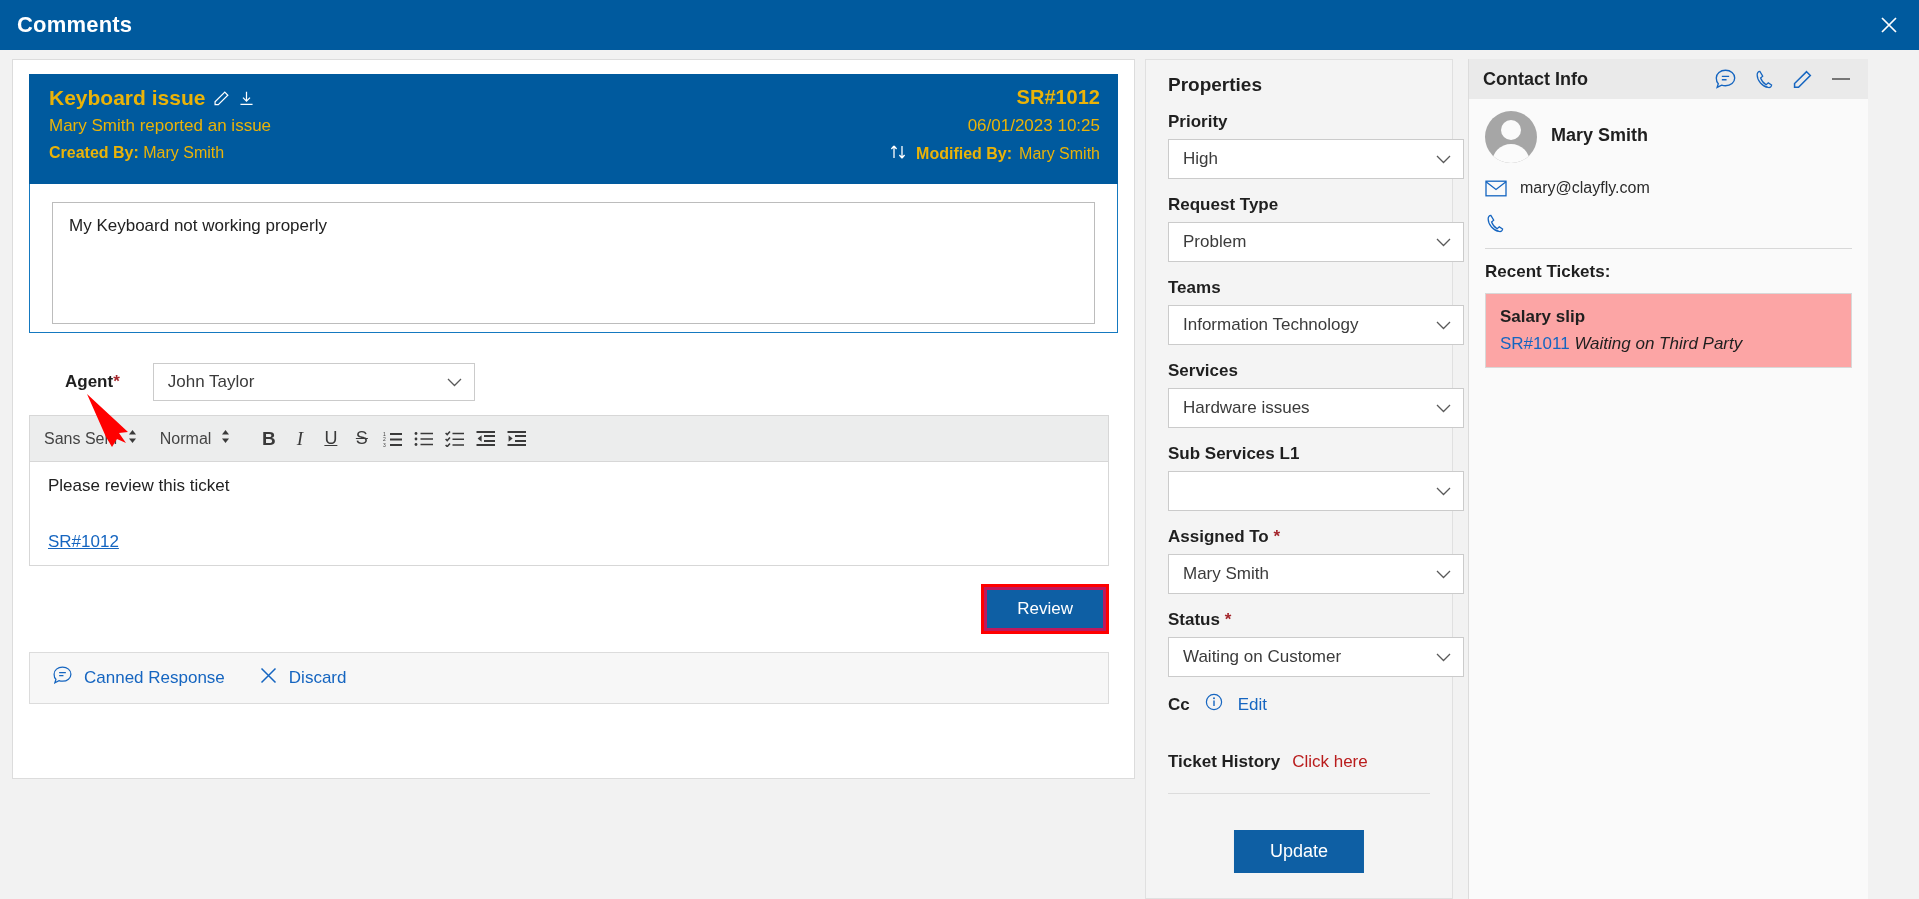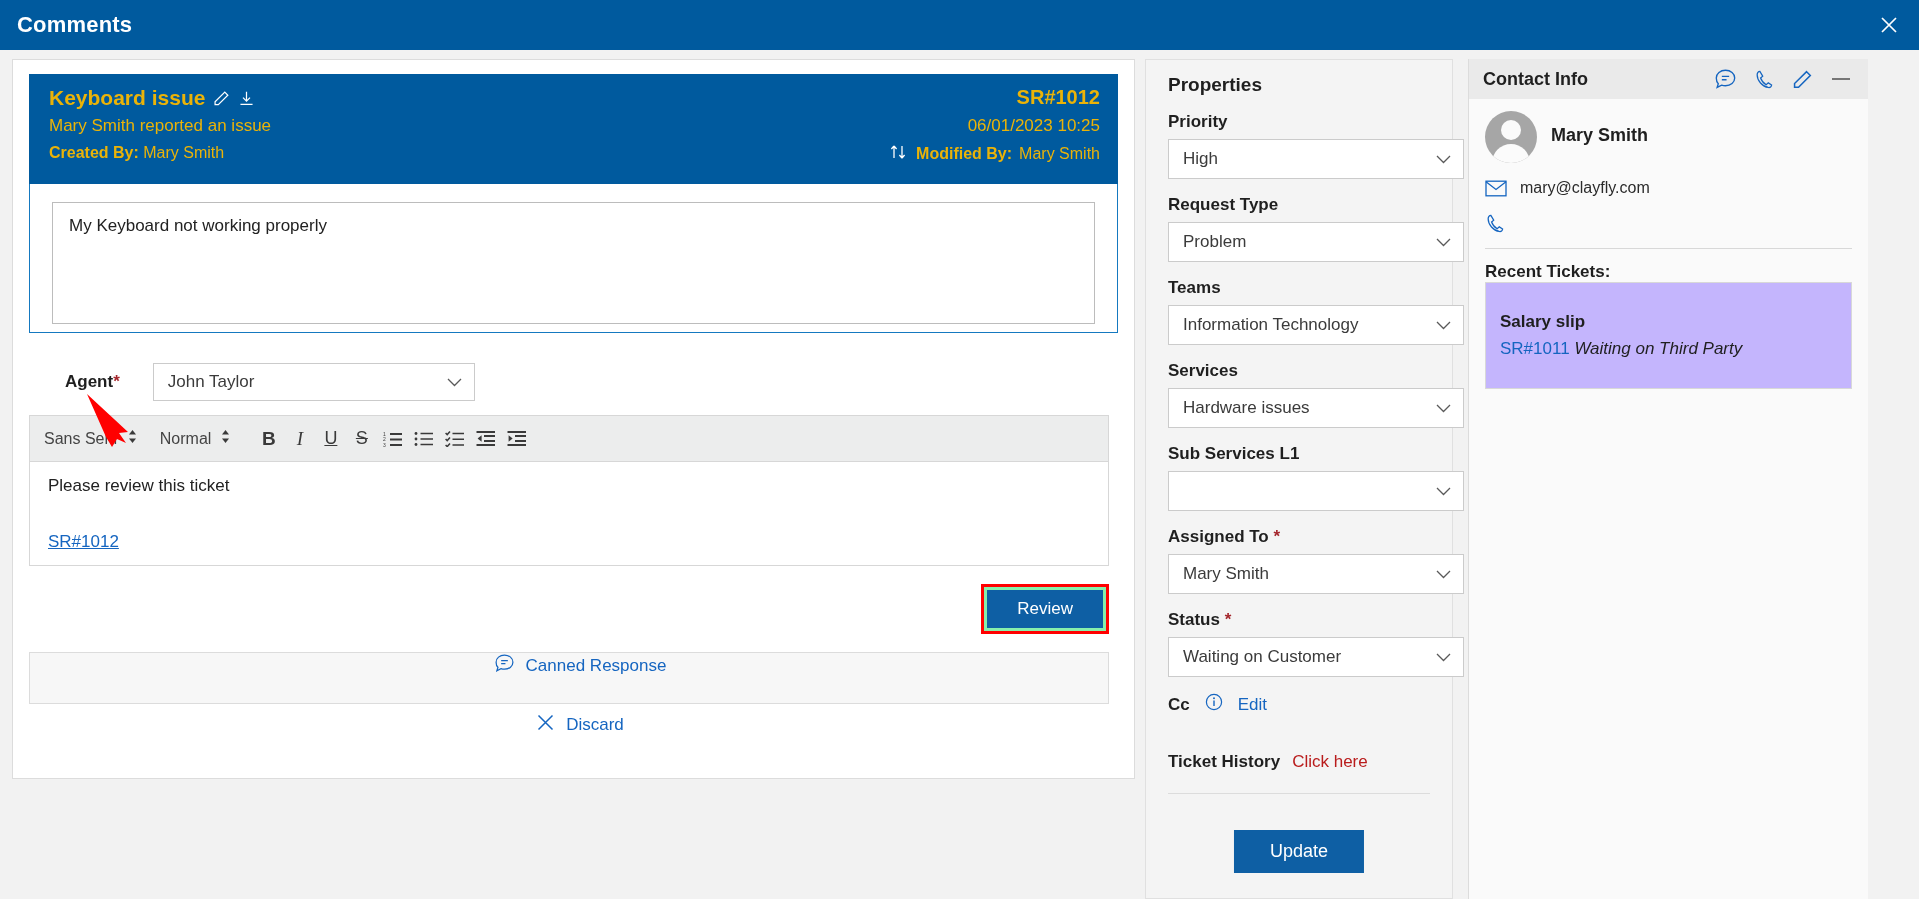--- a/index.html
+++ b/index.html
@@ -99,31 +99,31 @@
     background:#fff; height:103px; padding:14px 18px; font-size:17px; color:#222;
   }
   #editor-link {
     display:block; margin-top:36px; color:#1565c0; text-decoration:underline;
     font-size:17px; cursor:pointer; width:max-content;
   }
 
   
   #review-row { display:flex; justify-content:flex-end; width:1080px; margin-top:18px; }
   #review-highlight {
-    border:3px solid #ff0000; padding:3px; background:#86efac;
+    border:3px solid #ff0000; padding:3px; background:#be185d;
   }
   #review-btn {
     background:#0e5fa4; color:#fff; border:none; font-size:17px;
     padding:9px 30px; cursor:pointer; font-family:inherit;
   }
 
   
   #actions-bar {
     margin-top:18px; width:1080px; border:1px solid #dcdcdc; background:#f7f7f7;
-    height:52px; display:flex; align-items:center; gap:34px; padding-left:22px;flex-direction:column;
+    height:52px; display:flex; align-items:center; gap:34px; padding-left:22px;
   }
   .action-item {
     display:flex; align-items:center; gap:11px; color:#1565c0; font-size:17px; cursor:pointer;
   }
 
   
   #arrow-annot { position:absolute; left:84px; top:340px; pointer-events:none; }
 
   
   #props-pane {
@@ -166,21 +166,21 @@
   #avatar .head { position:absolute; width:20px; height:20px; border-radius:50%;
     background:#fbfbfb; left:16px; top:9px; }
   #avatar .body { position:absolute; width:38px; height:24px; border-radius:19px 19px 0 0;
     background:#fbfbfb; left:7px; top:33px; }
   #contact-name { font-size:18px; font-weight:bold; margin-top:14px; }
   .contact-line { display:flex; align-items:center; gap:13px; margin-top:16px; font-size:16px; color:#2b2b2b;}
   .contact-line .ci { color:#1565c0; display:flex; cursor:pointer; }
   #contact-hr { border-top:1px solid #d8d8d8; margin:14px 0 0 0; }
   #recent-title { font-size:17px; font-weight:bold; margin-top:13px; }
   .ticket-card-item {
-    border:1px solid #d8d8d8; background:#c4b5fd; padding:29px 14px;
+    border:1px solid #d8d8d8; background:#fca5a5; margin-top:11px; padding:13px 14px;
   }
   .tci-title { font-size:17px; font-weight:bold; }
   .tci-sub { margin-top:7px; font-size:17px; }
   .tci-sub .sr { color:#1565c0; cursor:pointer; }
   .tci-sub .st { font-style:italic; color:#1f1f1f; }
 </style>
 </head>
 <body>
 
 <div id="titlebar">

